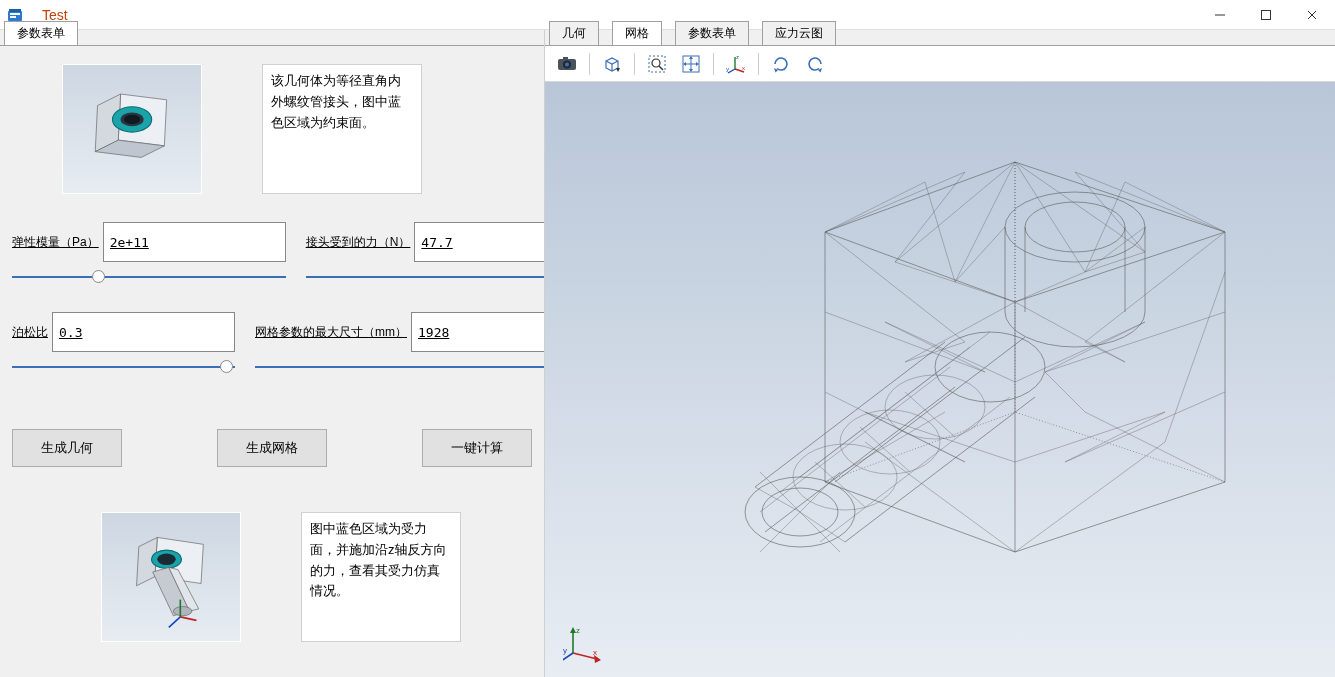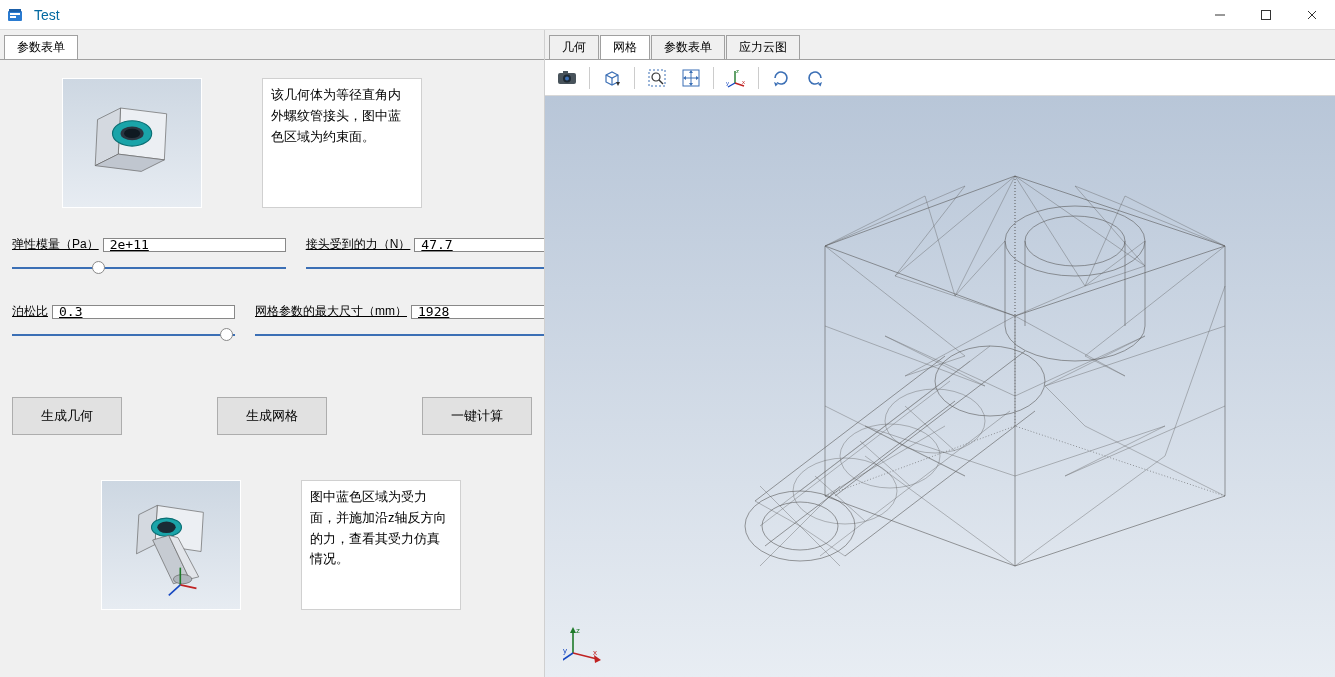--- a/index.html
+++ b/index.html
@@ -20,23 +20,23 @@
   align-items: center;
   border-bottom: 1px solid #e0e0e0;
 }
 .titlebar .app-icon {
   width: 18px; height: 18px;
   margin: 0 6px;
   display: inline-flex;
   align-items: center; justify-content: center;
 }
 .titlebar .title {
-  color: #0369a1;
+  color: #c2410c;
   font-size: 14px;
-  margin-left: 4px;
+  margin-left: 12px;
   flex: 0 0 auto;
 }
 .titlebar .spacer { flex: 1; }
 .win-btn {
   width: 46px; height: 30px;
   display: flex; align-items: center; justify-content: center;
   color: #555;
 }
 
 
@@ -53,42 +53,42 @@
 }
 .right-pane {
   flex: 1;
   display: flex;
   flex-direction: column;
   background: #fff;
 }
 
 
 .tabbar {
-  height: 30px;
+  height: 16px;
   background: #f0f0f0;
   display: flex;
   align-items: flex-end;
   border-bottom: 1px solid #a0a0a0;
   font-size: 12px;
 }
 .tab {
   padding: 3px 12px;
   border: 1px solid #a0a0a0;
   border-bottom: none;
   background: #f0f0f0;
   margin-right: -1px;
   margin-left: 2px;
   position: relative;
 }
 .tab.active {
   background: #fff;
   z-index: 1;
 }
 .left-tabbar { padding-left: 2px; }
-.right-tabbar { padding-left: 2px; }
+.right-tabbar { padding-left: 2px; gap: 12px; }
 
 
 .left-content {
   flex: 1;
   padding: 8px 12px;
   overflow: auto;
 }
 .row-top {
   display: flex;
   gap: 60px;
@@ -131,21 +131,21 @@
   display: flex;
   align-items: center;
   gap: 4px;
 }
 .param label {
   font-size: 12px;
   white-space: nowrap;
 }
 .param input[type=text] {
   flex: 1;
-  height: 14px;
+  height: 40px;
   border: 1px solid #888;
   background: #fff;
   font-family: monospace;
   font-size: 13px;
   padding: 0 6px;
 }
 .slider-track {
   margin-top: 8px;
   height: 14px;
   position: relative;

